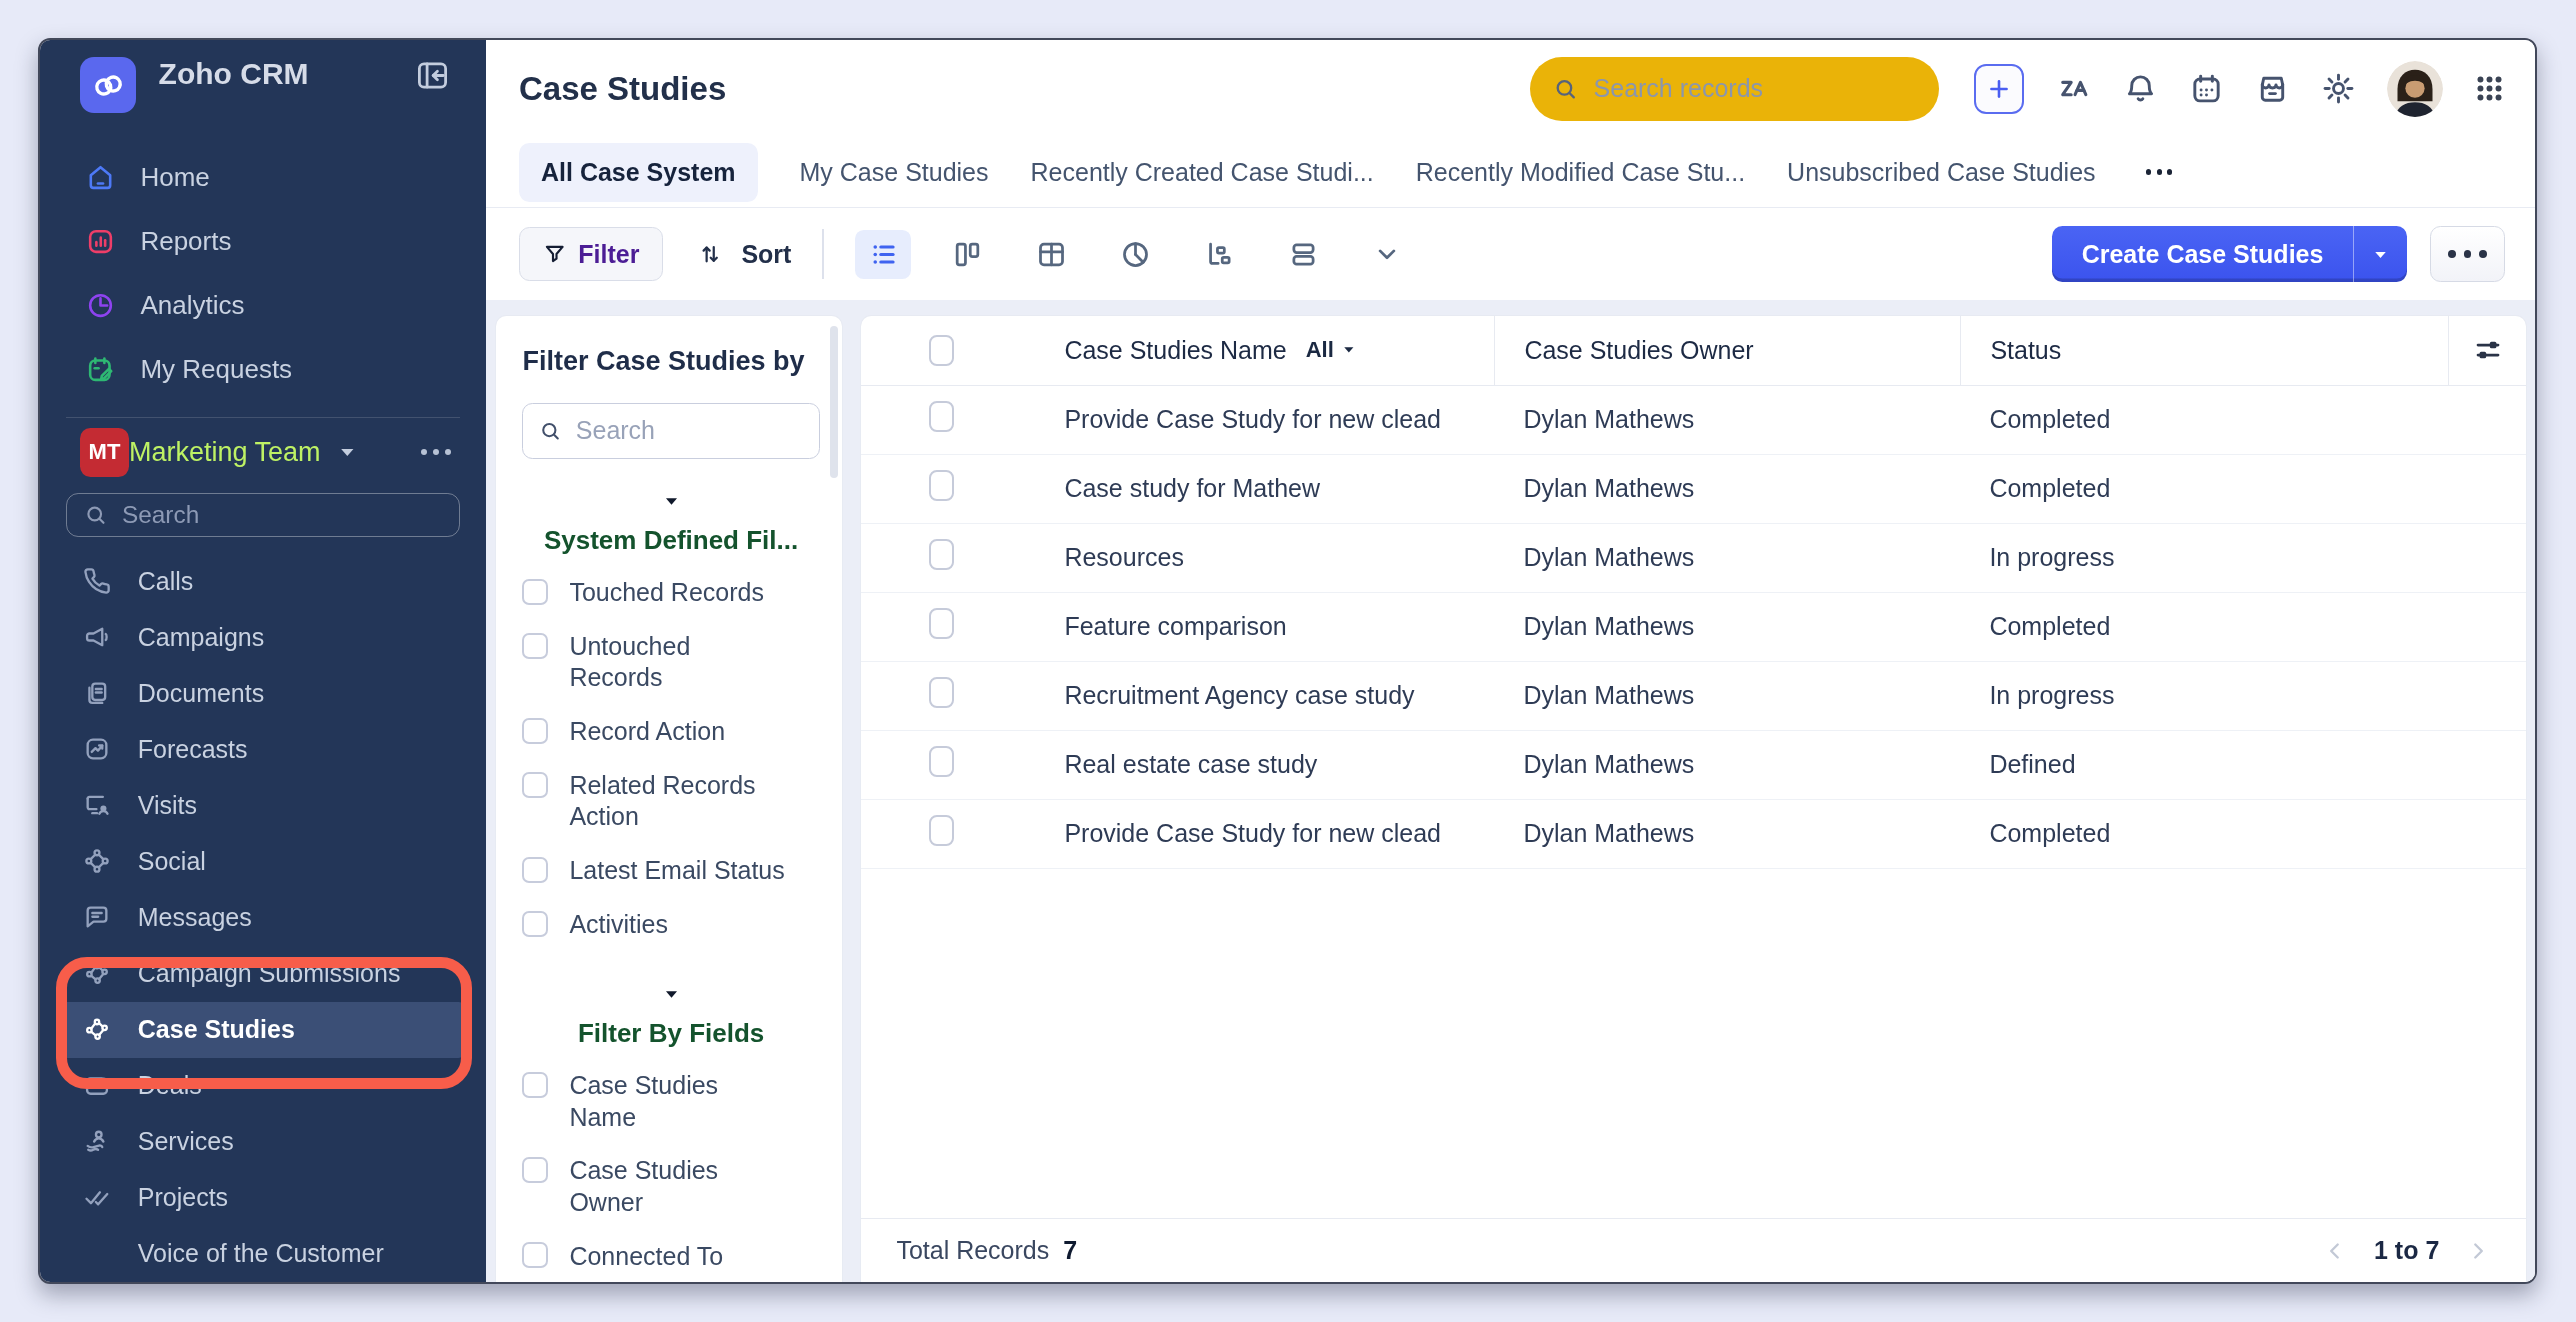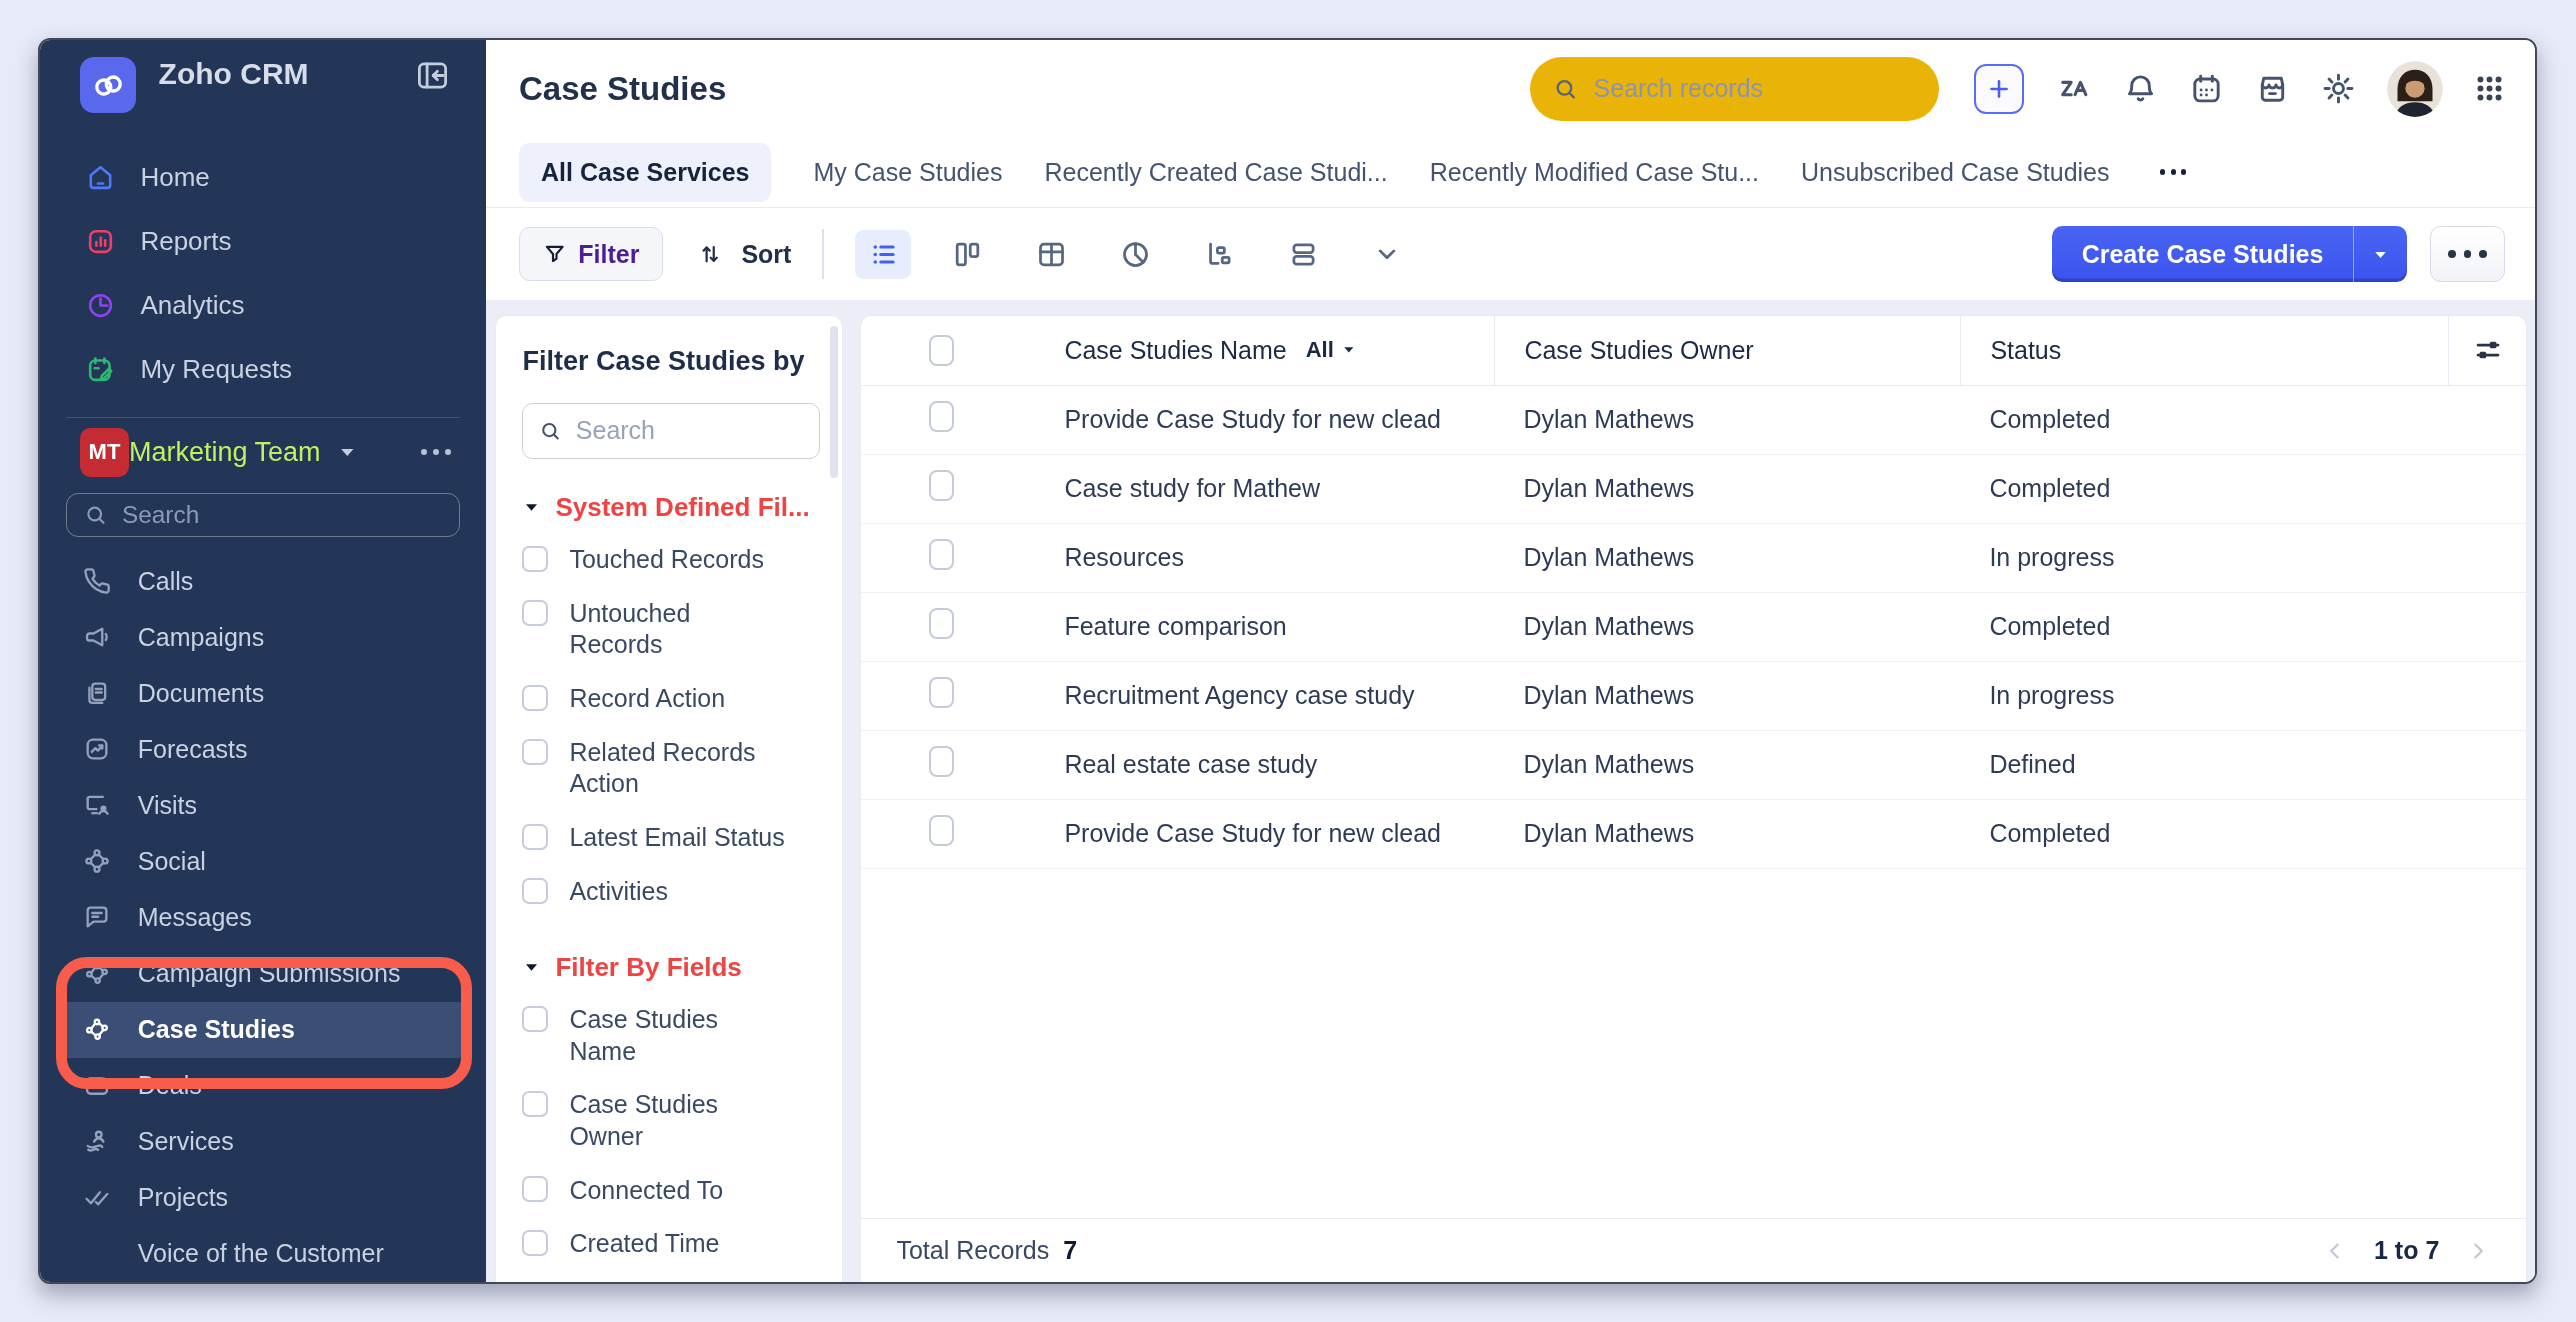--- a/index.html
+++ b/index.html
@@ -91,21 +91,21 @@
   .more-btn i { width:7.8px; height:7.8px; border-radius:50%; background:#2a3347; }
 
   
   .content { flex:1; background:#ebeef7; display:flex; gap:19px; padding:15.7px 8.7px 0 10.4px; overflow:hidden; }
 
   .filter-card { width:346px; flex-shrink:0; background:#fff; border-radius:10.4px 10.4px 0 0; box-shadow:0 0 0 0.9px #e7eaf2; padding:30px 22.6px 0 26px; position:relative; overflow:hidden; }
   .fc-title { font-size:27px; font-weight:bold; color:#1f2d49; }
   .fc-search { margin-top:26px; height:56px; border:1.7px solid #c9cede; border-radius:10.4px; display:flex; align-items:center; padding:0 15.7px; }
   .fc-search input { background:transparent; border:none; outline:none; font-family:inherit; font-size:25px; color:#46536e; width:100%; margin-left:12.2px; }
   .fc-search input::placeholder { color:#98a2b8; }
-  .fc-section-title { display:flex; align-items:center; gap:14px; margin:33px 0 10.4px 0; font-size:26px; font-weight:bold; color:#ef4444; cursor:pointer; }
+  .fc-section-title { display:flex; align-items:center; gap:14px; margin:33px 0 10.4px 0; font-size:26px; font-weight:bold; color:#14532d; cursor:pointer;flex-direction:column; }
   .fc-item { display:flex; align-items:flex-start; gap:21px; padding:11.3px 0; font-size:25px; color:#3a4962; line-height:1.25; }
   .fc-checkbox { appearance:none; -webkit-appearance:none; width:26px; height:26px; border:2.6px solid #c7ccdc; border-radius:7px; margin:1.7px 0 0 0; flex-shrink:0; background:#fff; cursor:pointer; }
   .fc-scroll-thumb { position:absolute; right:4.4px; top:10.4px; width:7.8px; height:152px; background:#dfe3ec; border-radius:4.4px; cursor:pointer; }
 
   .table-card { flex:1; min-width:0; background:#fff; border-radius:10.4px 10.4px 0 0; box-shadow:0 0 0 0.9px #e7eaf2; display:flex; flex-direction:column; overflow:hidden; }
   .t-grid { display:grid; grid-template-columns:174px 459px 466px 1fr 78px; align-items:center; }
   .t-header { height:70px; border-bottom:1.7px solid #e7eaf1; font-size:25px; color:#1d2a44; }
   .t-header .cell { height:100%; display:flex; align-items:center; }
   .t-header .bordered { border-left:1.7px solid #e7eaf1; padding-left:29px; }
   .check-cell { padding-left:64px; }
@@ -448,21 +448,21 @@
               <circle cx="19" cy="12" r="2.3"></circle>
               <circle cx="5" cy="19" r="2.3"></circle>
               <circle cx="12" cy="19" r="2.3"></circle>
               <circle cx="19" cy="19" r="2.3"></circle>
             </svg>
         </span>
       </div>
     </div>
 
     <div class="tabs">
-      <div class="tab active">All Case Services</div>
+      <div class="tab active">All Case System</div>
       <div class="tab">My Case Studies</div>
       <div class="tab">Recently Created Case Studi...</div>
       <div class="tab">Recently Modified Case Stu...</div>
       <div class="tab">Unsubscribed Case Studies</div>
       <div class="tabs-overflow">
           <i></i>
           <i></i>
           <i></i>
         </div>
     </div>

